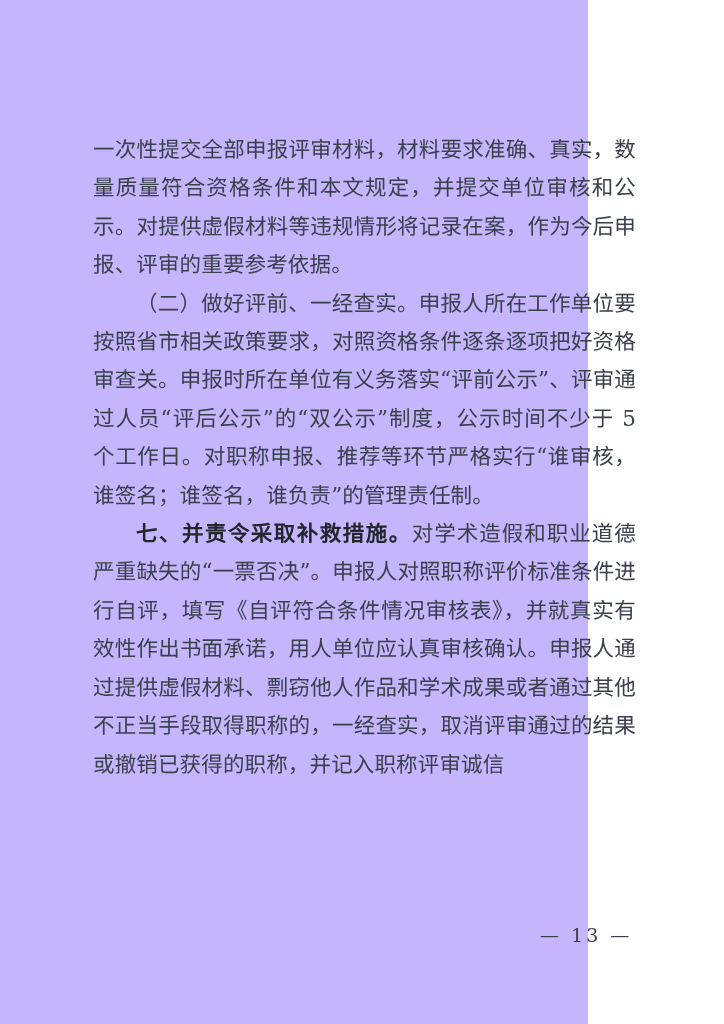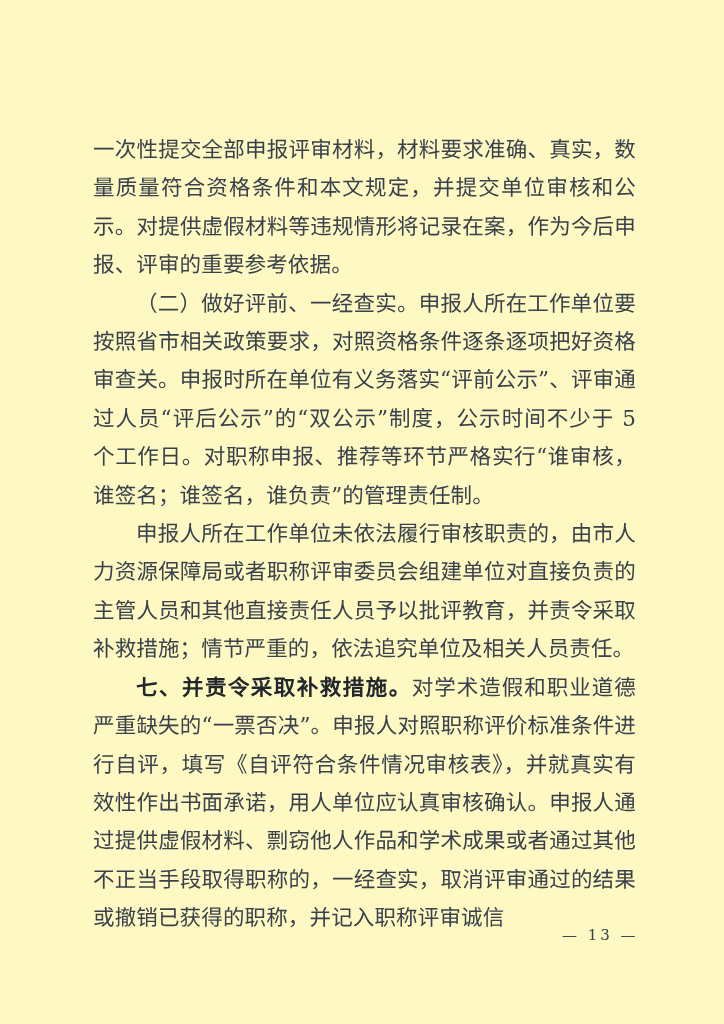--- a/index.html
+++ b/index.html
@@ -14,23 +14,23 @@
     font-family: "DejaVu Serif", "Liberation Serif", serif;
     color: #3b414c;
     overflow: hidden;
     position: relative;
   }
 
   .page {
     position: absolute;
     left: 0;
     top: 0;
-    width: 724px;
+    width: 588px;
     height: 1024px;
-    background: #fef9c3;
+    background: #c4b5fd;
   }
 
   
   .doc-body {
     position: absolute;
     left: 93px;
     top: 131px;
     width: 543px;
   }
 
@@ -70,23 +70,23 @@
     left: 0;
     top: 925px;
     width: 724px;
     text-align: center;
     padding-right: 0;
   }
 
   .page-number {
     display: inline-block;
     position: absolute;
-    left: 562px;
+    left: 540px;
     top: 0;
-    font-size: 15px;
+    font-size: 19px;
     line-height: 20px;
     letter-spacing: 3px;
     color: #3b414c;
     font-family: "DejaVu Serif", "Liberation Serif", serif;
     white-space: nowrap;
   }
 </style>
 </head>
 <body>
 
@@ -95,23 +95,20 @@
   <div class="doc-body">
 
     <p class="para">
       <span>一次性提交全部申报评审材料，材料要求准确、真实，数量质量符合资格条件和本文规定，并提交单位审核和公示。对提供虚假材料等违规情形将记录在案，作为今后申报、评审的重要参考依据。</span>
     </p>
 
     <p class="para indent">
       <span class="subheading-run">（二）做好评前、一经查实。</span><span>申报人所在工作单位要按照省市相关政策要求，对照资格条件逐条逐项把好资格审查关。申报时所在单位有义务落实“评前公示”、评审通过人员“评后公示”的“双公示”制度，公示时间不少于 5 个工作日。对职称申报、推荐等环节严格实行“谁审核，谁签名；谁签名，谁负责”的管理责任制。</span>
     </p>
 
-    <p class="para indent">
-      <span>申报人所在工作单位未依法履行审核职责的，由市人力资源保障局或者职称评审委员会组建单位对直接负责的主管人员和其他直接责任人员予以批评教育，并责令采取补救措施；情节严重的，依法追究单位及相关人员责任。</span>
-    </p>
 
 
     <p class="para indent">
       <span class="heading-run">七、并责令采取补救措施。</span><span>对学术造假和职业道德严重缺失的“一票否决”。申报人对照职称评价标准条件进行自评，填写《自评符合条件情况审核表》，并就真实有效性作出书面承诺，用人单位应认真审核确认。申报人通过提供虚假材料、剽窃他人作品和学术成果或者通过其他不正当手段取得职称的，一经查实，取消评审通过的结果或撤销已获得的职称，并记入职称评审诚信</span>
     </p>
 
   </div>
 
   <div class="footer">
     <span class="page-number">— 13 —</span>

